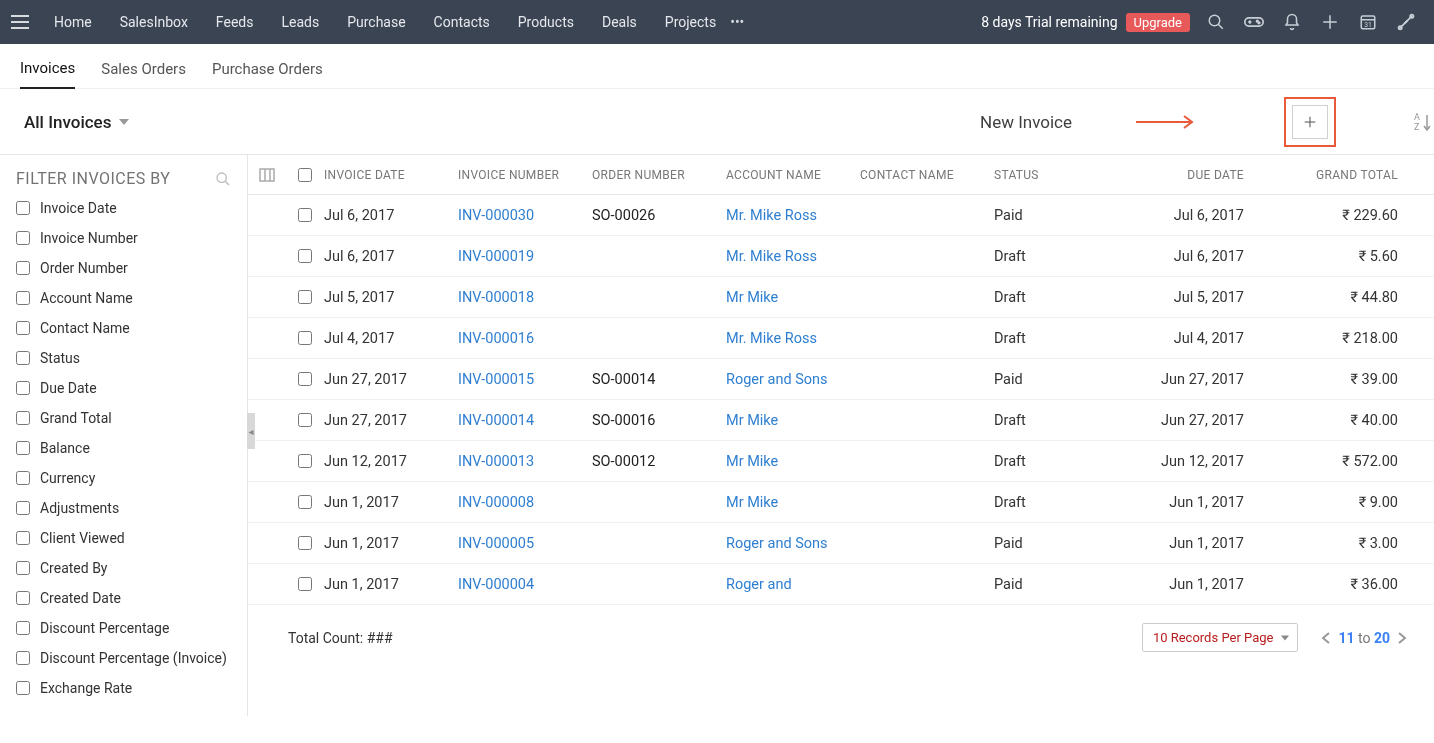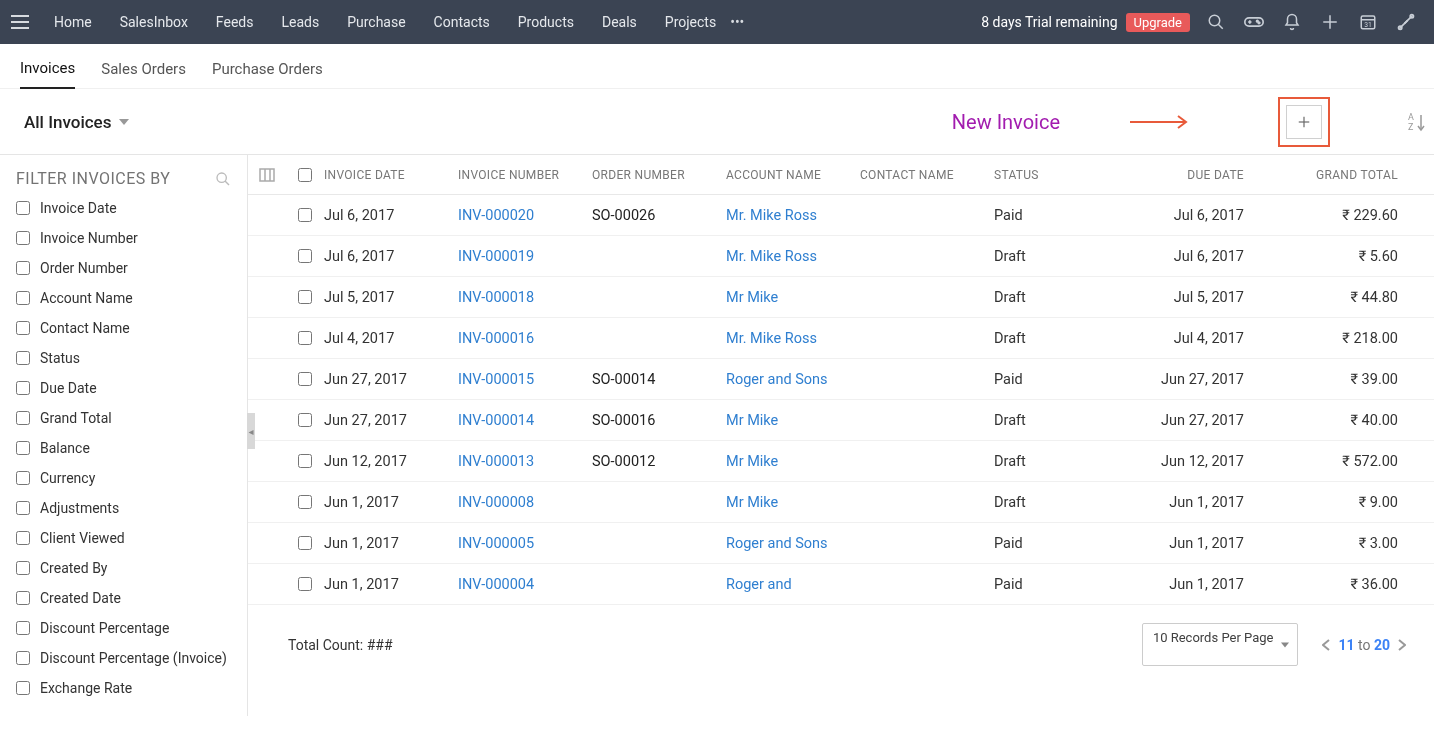--- a/index.html
+++ b/index.html
@@ -14,25 +14,25 @@
 .trial { font-size:14px; color:#fff; margin-right:8px;}
 .upgrade { background:#e85a5a; color:#fff; padding:2px 8px; border-radius:3px; font-size:13px; margin-right:16px; cursor:pointer;}
 .topicons { display:flex; gap:18px; padding-right:18px; align-items:center;}
 .topicons .ticon { width:20px; height:20px; display:flex; align-items:center; justify-content:center; cursor:pointer; color:#c8ced6;}
 svg { display:block; }
 
 .subtabs { height: 45px; display:flex; align-items:flex-end; gap:26px; padding-left:20px; border-bottom:1px solid #f0f0f0; }
 .subtabs .tab { padding: 0 0 10px 0; cursor:pointer; font-size:15px; color:#555;}
 .subtabs .tab.active { color:#111; border-bottom:2px solid #222; margin-bottom:-1px;}
 
-.toolbar { height:65px; display:flex; align-items:center; padding: 0 8px 0 24px; gap: 48px; }
+.toolbar { height:65px; display:flex; align-items:center; padding: 0 2px 0 24px; gap: 48px; }
 .view-sel { display:flex; align-items:center; gap:8px; font-size:17px; font-weight:500; cursor:pointer;}
 .caret { color:#999;}
 .toolbar .spacer { flex:1;}
-.new-inv-label { color:#a21caf; font-size:20px; margin-right:22px;}
+.new-inv-label { color:#404040; font-size:17px; margin-right:16px;}
 .arrow-callout { margin-right:40px; }
 .newbtn-wrap { border:2px solid #e85a3a; padding:6px; margin-right:30px;}
 .newbtn { border:1px solid #d0d0d0; background:#fff; width:36px; height:34px; display:flex; align-items:center; justify-content:center; cursor:pointer; color:#666;}
 .sortbtn { color:#888; cursor:pointer;}
 
 .body { display:flex; border-top:1px solid #e5e5e5; }
 .sidebar { width:248px; border-right:1px solid #e5e5e5; padding:14px 16px 20px 16px; position:relative;}
 .sb-header { display:flex; align-items:center; justify-content:space-between; margin-bottom:12px;}
 .sb-title { color:#737373; font-size:16px; letter-spacing:.5px;}
 .sb-search { color:#bbb; cursor:pointer;}
@@ -58,21 +58,21 @@
 .rows { }
 .row { display:flex; align-items:center; min-height:41px; border-bottom:1px solid #f0f0f0; font-size:14.5px; padding:10px 0;}
 .row .gap { width:38px;}
 .row .chk { width:38px; display:flex; justify-content:center;}
 .row .c-date, .row .c-stat, .row .c-due { color:#333;}
 .row .c-inv a, .row .c-acc a { color:#2f7fd0; text-decoration:none; cursor:pointer;}
 .row .c-total { color:#333;text-align:right;}
 .footer { display:flex; align-items:center; padding: 18px 28px 10px 40px; font-size:14px;}
 .total-count { color:#333;}
 .footer .spacer { flex:1;}
-.perpage { border:1px solid #ccc; padding:6px 24px 20px 10px; position:relative; cursor:pointer; font-size:13px; color:#404040; margin-right:24px; border-radius:2px;}
+.perpage { border:1px solid #ccc; padding:6px 24px 6px 10px; position:relative; cursor:pointer; font-size:13px; color:#b91c1c; margin-right:24px; border-radius:2px;}
 .perpage::after { content:""; position:absolute; right:8px; top:50%; transform:translateY(-50%); border-left:4px solid transparent; border-right:4px solid transparent; border-top:5px solid #888;}
 .pager { display:flex; align-items:center; gap:8px; color:#777; font-size:14px;}
 .pager .pbtn { cursor:pointer; color:#999;}
 .pager strong { color:#3b82f6;}
 </style>
 </head>
 <body>
 
 <div class="topbar">
   <div class="ham">
@@ -290,21 +290,21 @@
       <div class="c-due">DUE DATE</div>
       <div class="c-total">GRAND TOTAL</div>
     </div>
     <div class="rows" id="rows">
         <div class="row">
           <div class="gap"></div>
           <div class="chk">
             <input type="checkbox" style="">
           </div>
           <div class="c-date">Jul 6, 2017</div>
-          <div class="c-inv"><a>INV-000020</a></div>
+          <div class="c-inv"><a>INV-000030</a></div>
           <div class="c-ord">SO-00026</div>
           <div class="c-acc"><a>Mr. Mike Ross</a></div>
           <div class="c-con"></div>
           <div class="c-stat">Paid</div>
           <div class="c-due">Jul 6, 2017</div>
           <div class="c-total">₹ 229.60</div>
         </div>
         <div class="row">
           <div class="gap"></div>
           <div class="chk">

